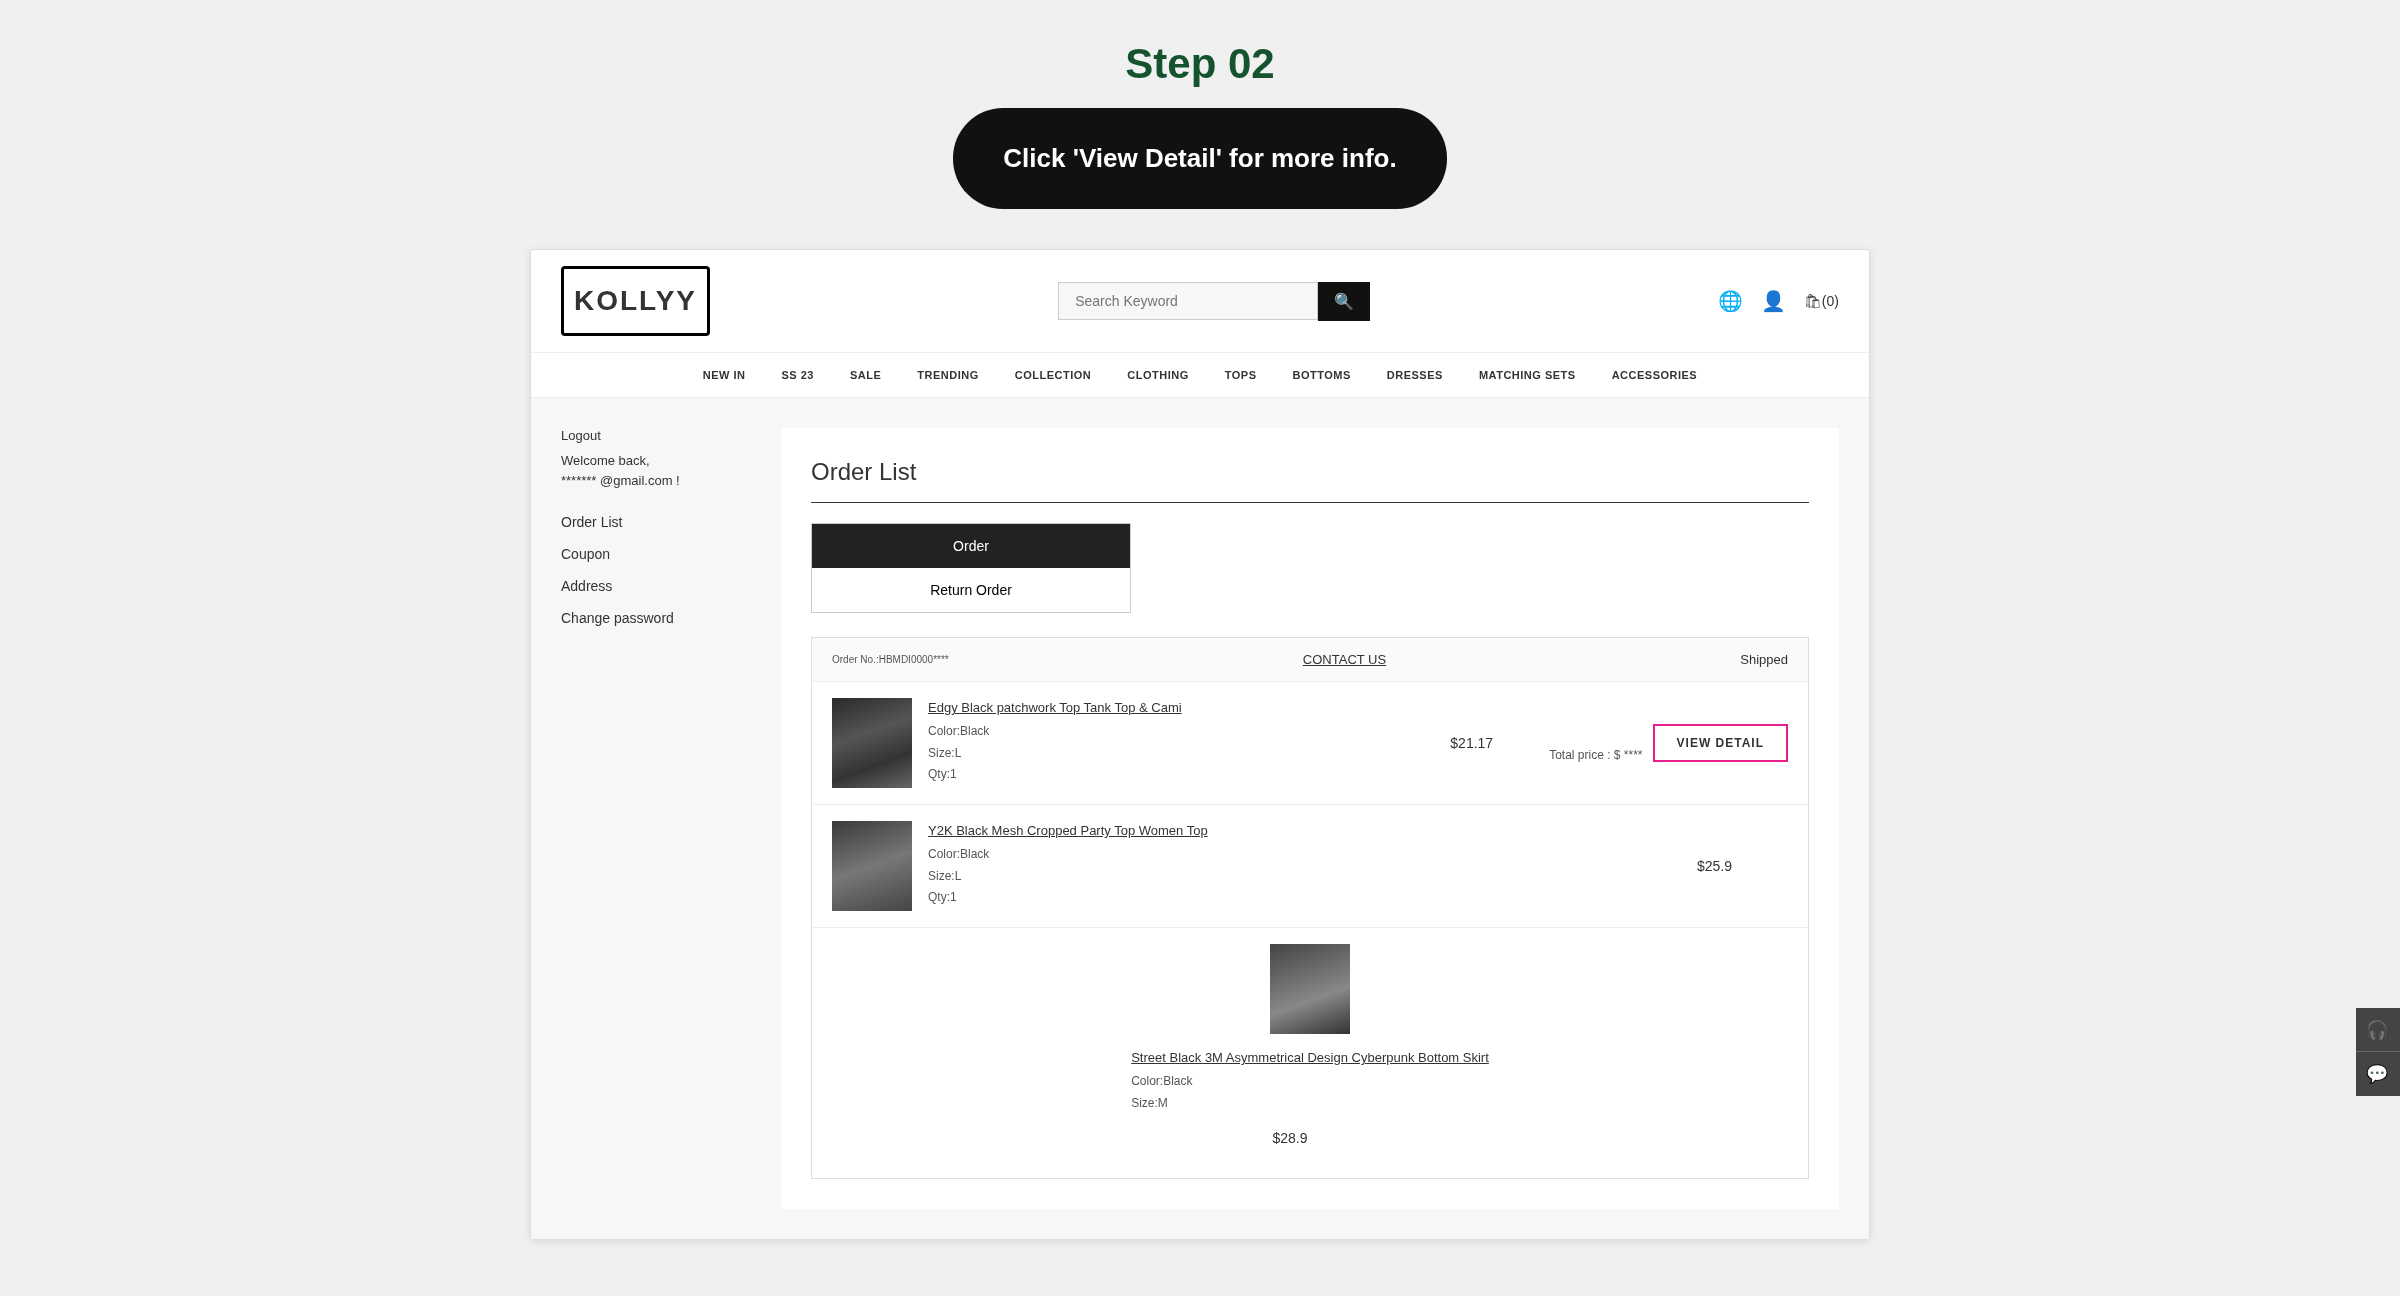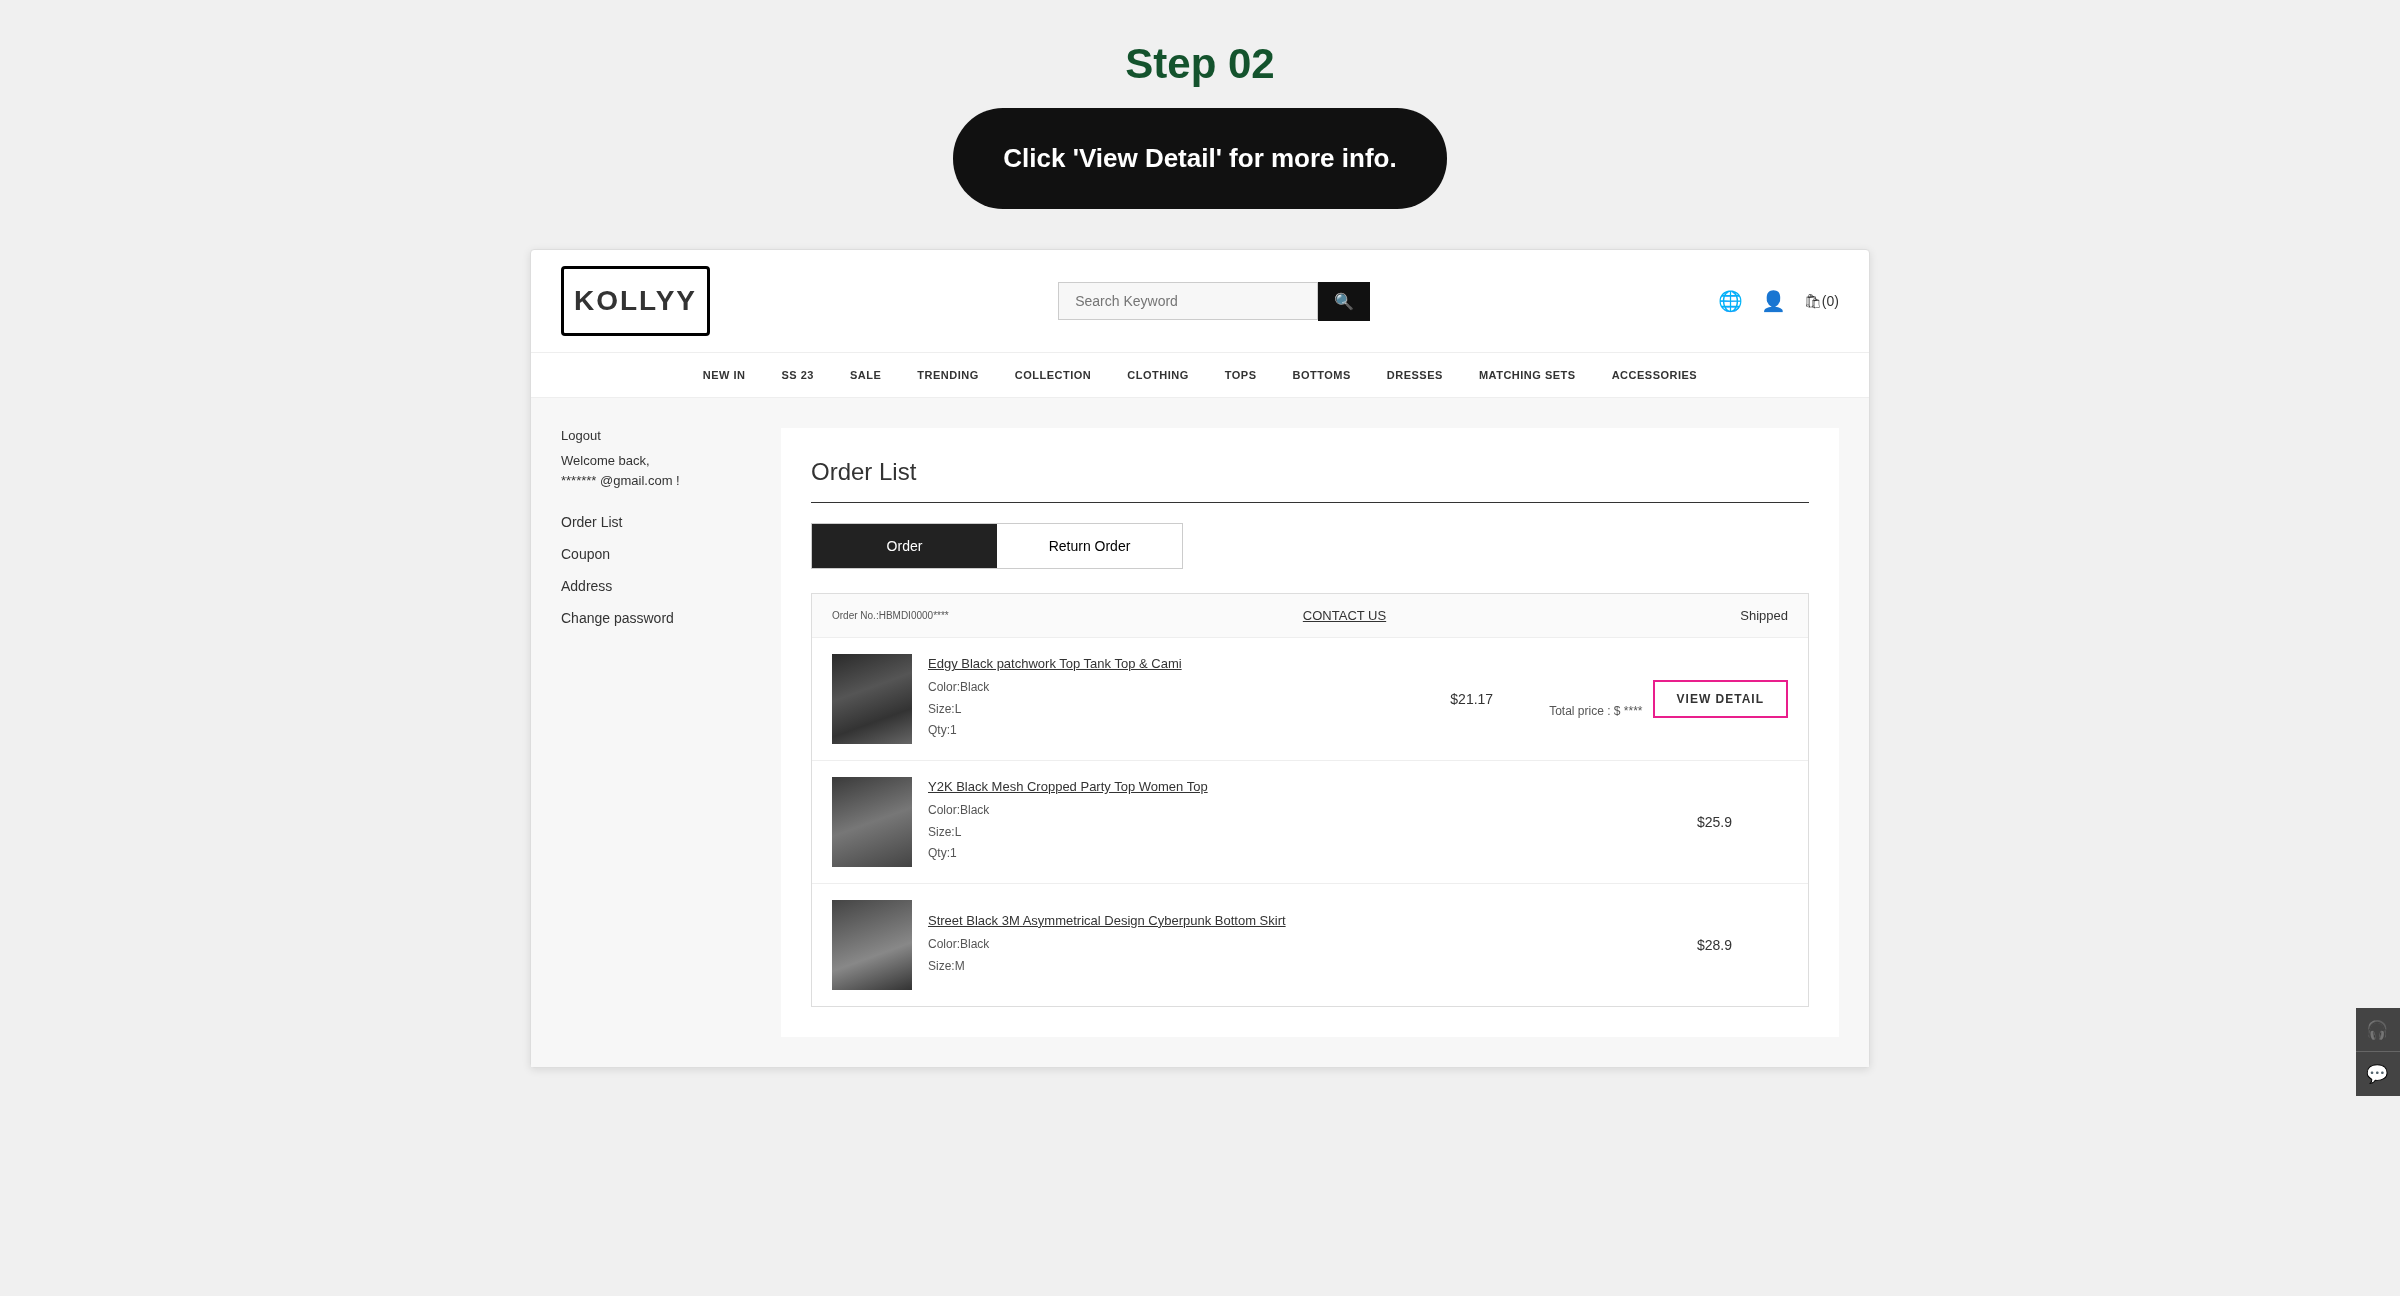--- a/index.html
+++ b/index.html
@@ -166,21 +166,22 @@
       border: none;
       border-top: 1px solid #333;
       margin-bottom: 20px;
     }
 
     
     .order-tabs {
       display: flex;
       margin-bottom: 24px;
       border: 1px solid #ccc;
-      width: 372px;
+      width: 320px;
+      flex-direction: column;
     }
     .tab-btn {
       flex: 1;
       padding: 14px 20px;
       border: none;
       background: #fff;
       font-size: 14px;
       cursor: pointer;
       font-weight: 500;
     }
@@ -221,20 +222,21 @@
     
     .order-item {
       display: flex;
       align-items: center;
       padding: 16px 20px;
       border-bottom: 1px solid #eee;
       gap: 16px;
     }
     .order-item:last-child {
       border-bottom: none;
+      flex-direction: column;
     }
     .item-image {
       width: 80px;
       height: 90px;
       background: #888;
       flex-shrink: 0;
       overflow: hidden;
     }
     .item-image-placeholder {
       width: 100%;

